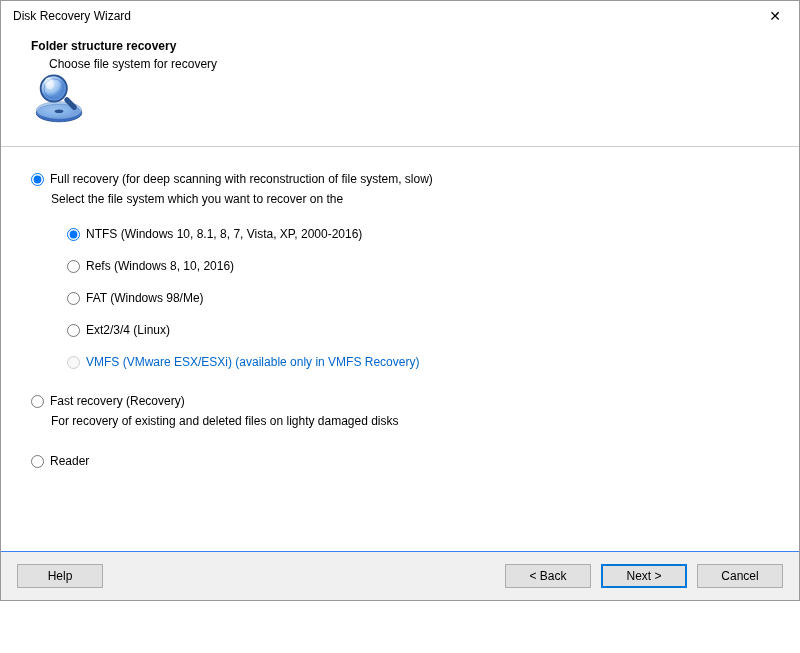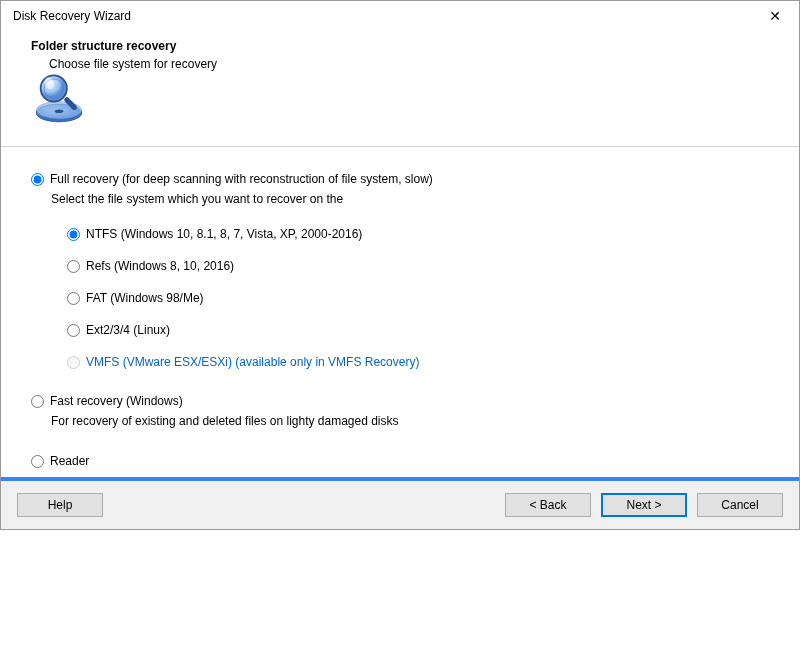--- a/index.html
+++ b/index.html
@@ -8,21 +8,21 @@
       padding: 0;
     }
     body {
       font-family: 'Segoe UI', Tahoma, sans-serif;
       font-size: 12px;
       background: #fff;
       color: #000;
     }
     .window {
       width: 800px;
-      height: 530px;
+      height: 601px;
       border: 1px solid #999;
       background: #fff;
       display: flex;
       flex-direction: column;
     }
     .titlebar {
       height: 30px;
       display: flex;
       align-items: center;
       justify-content: space-between;
@@ -113,21 +113,21 @@
     .fs-label.disabled {
       color: #0066cc;
     }
     .fast-recovery-block {
       margin-top: 24px;
     }
     .reader-block {
       margin-top: 24px;
     }
     .footer {
-      border-top: 4px solid #3b82f6;
+      border-top: 1px solid #3b82f6;
       padding: 12px 16px;
       display: flex;
       align-items: center;
       gap: 10px;
       background: #f0f0f0;
     }
     .footer-spacer {
       flex: 1;
     }
     .btn {
@@ -216,21 +216,21 @@
         <div class="fs-item">
           <input type="radio" name="fs" disabled="" style="">
           <span class="fs-label disabled">VMFS (VMware ESX/ESXi) (available only in VMFS Recovery)</span>
         </div>
       </div>
     </div>
 
     <div class="radio-group fast-recovery-block">
       <div class="radio-item">
         <input type="radio" name="mode" style="">
-        <span class="radio-label">Fast recovery (Windows)</span>
+        <span class="radio-label">Fast recovery (Recovery)</span>
       </div>
       <div class="sub-desc">For recovery of existing and deleted files on lighty damaged disks</div>
     </div>
 
     <div class="radio-group reader-block">
       <div class="radio-item">
         <input type="radio" name="mode" style="">
         <span class="radio-label">Reader</span>
       </div>
     </div>

